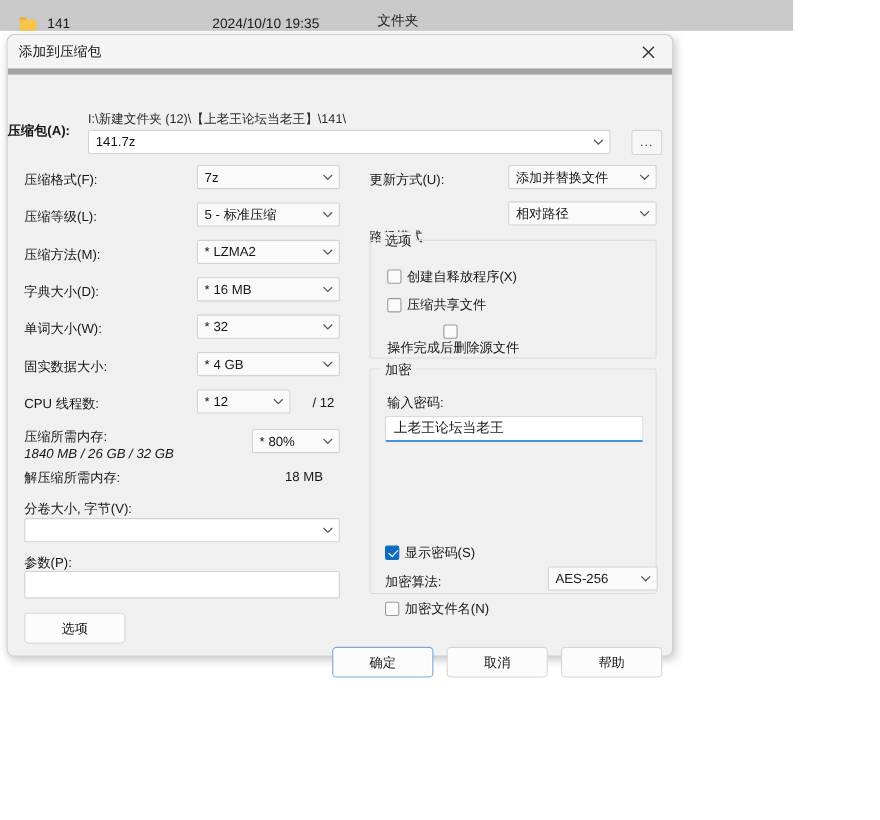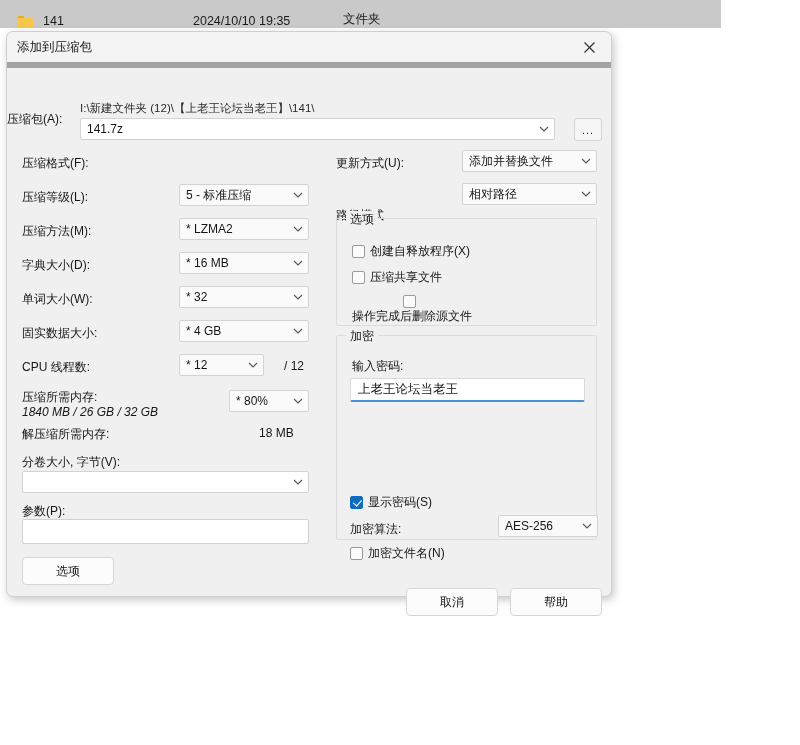--- a/index.html
+++ b/index.html
@@ -268,33 +268,41 @@
     <div id="close-btn">
       <svg width="13" height="13" viewBox="0 0 13 13" aria-hidden="true">
         <line x1="1.5" y1="1.5" x2="11.5" y2="11.5" stroke="#333" stroke-width="1.3"></line>
         <line x1="11.5" y1="1.5" x2="1.5" y2="11.5" stroke="#333" stroke-width="1.3"></line>
       </svg>
     </div>
   </div>
 
   <div class="body-area">
 
-    <span class="lbl" style="left:0; top:48px;">压缩包(A):</span>
+    <span class="lbl" style="left:0; top:48px;font-weight:bold;">压缩包(A):</span>
     <span id="archive-path" style="left:73px; top:38px;">I:\新建文件夹 (12)\【上老王论坛当老王】\141\</span>
     <div class="combo white" style="left:73px; top:55px; width:475px;">
       <span class="txt">141.7z</span>
       <span class="chev">
         <svg width="10" height="6" viewBox="0 0 10 6">
             <path d="M1 1 L5 5 L9 1" fill="none" stroke="#555" stroke-width="1.1"></path>
           </svg>
       </span>
     </div>
     <div id="browse-btn" style="left:567px; top:55px;">...</div>
 
     <span class="lbl" style="left:15px; top:92px;">压缩格式(F):</span>
+    <div class="combo" style="left:172px; top:87px; width:130px;">
+      <span class="txt">7z</span>
+      <span class="chev">
+        <svg width="10" height="6" viewBox="0 0 10 6">
+            <path d="M1 1 L5 5 L9 1" fill="none" stroke="#555" stroke-width="1.1"></path>
+          </svg>
+      </span>
+    </div>
 
     <span class="lbl" style="left:15px; top:126px;">压缩等级(L):</span>
     <div class="combo" style="left:172px; top:121px; width:130px;">
       <span class="txt">5 - 标准压缩</span>
       <span class="chev">
         <svg width="10" height="6" viewBox="0 0 10 6">
             <path d="M1 1 L5 5 L9 1" fill="none" stroke="#555" stroke-width="1.1"></path>
           </svg>
       </span>
     </div>
@@ -434,17 +442,18 @@
         </span>
       </div>
 
       <div class="cb" style="left:13px; top:209px;">
         <span class="box"></span>
         <span>加密文件名(N)</span>
       </div>
     </div>
 
     <div class="pbtn" style="left:15px; top:494px; width:92px;">选项</div>
+    <div class="pbtn default" style="left:295px; top:525px; width:92px;">确定</div>
     <div class="pbtn" style="left:399px; top:525px; width:92px;">取消</div>
     <div class="pbtn" style="left:503px; top:525px; width:92px;">帮助</div>
 
   </div>
 </div>
 
 </body></html>

